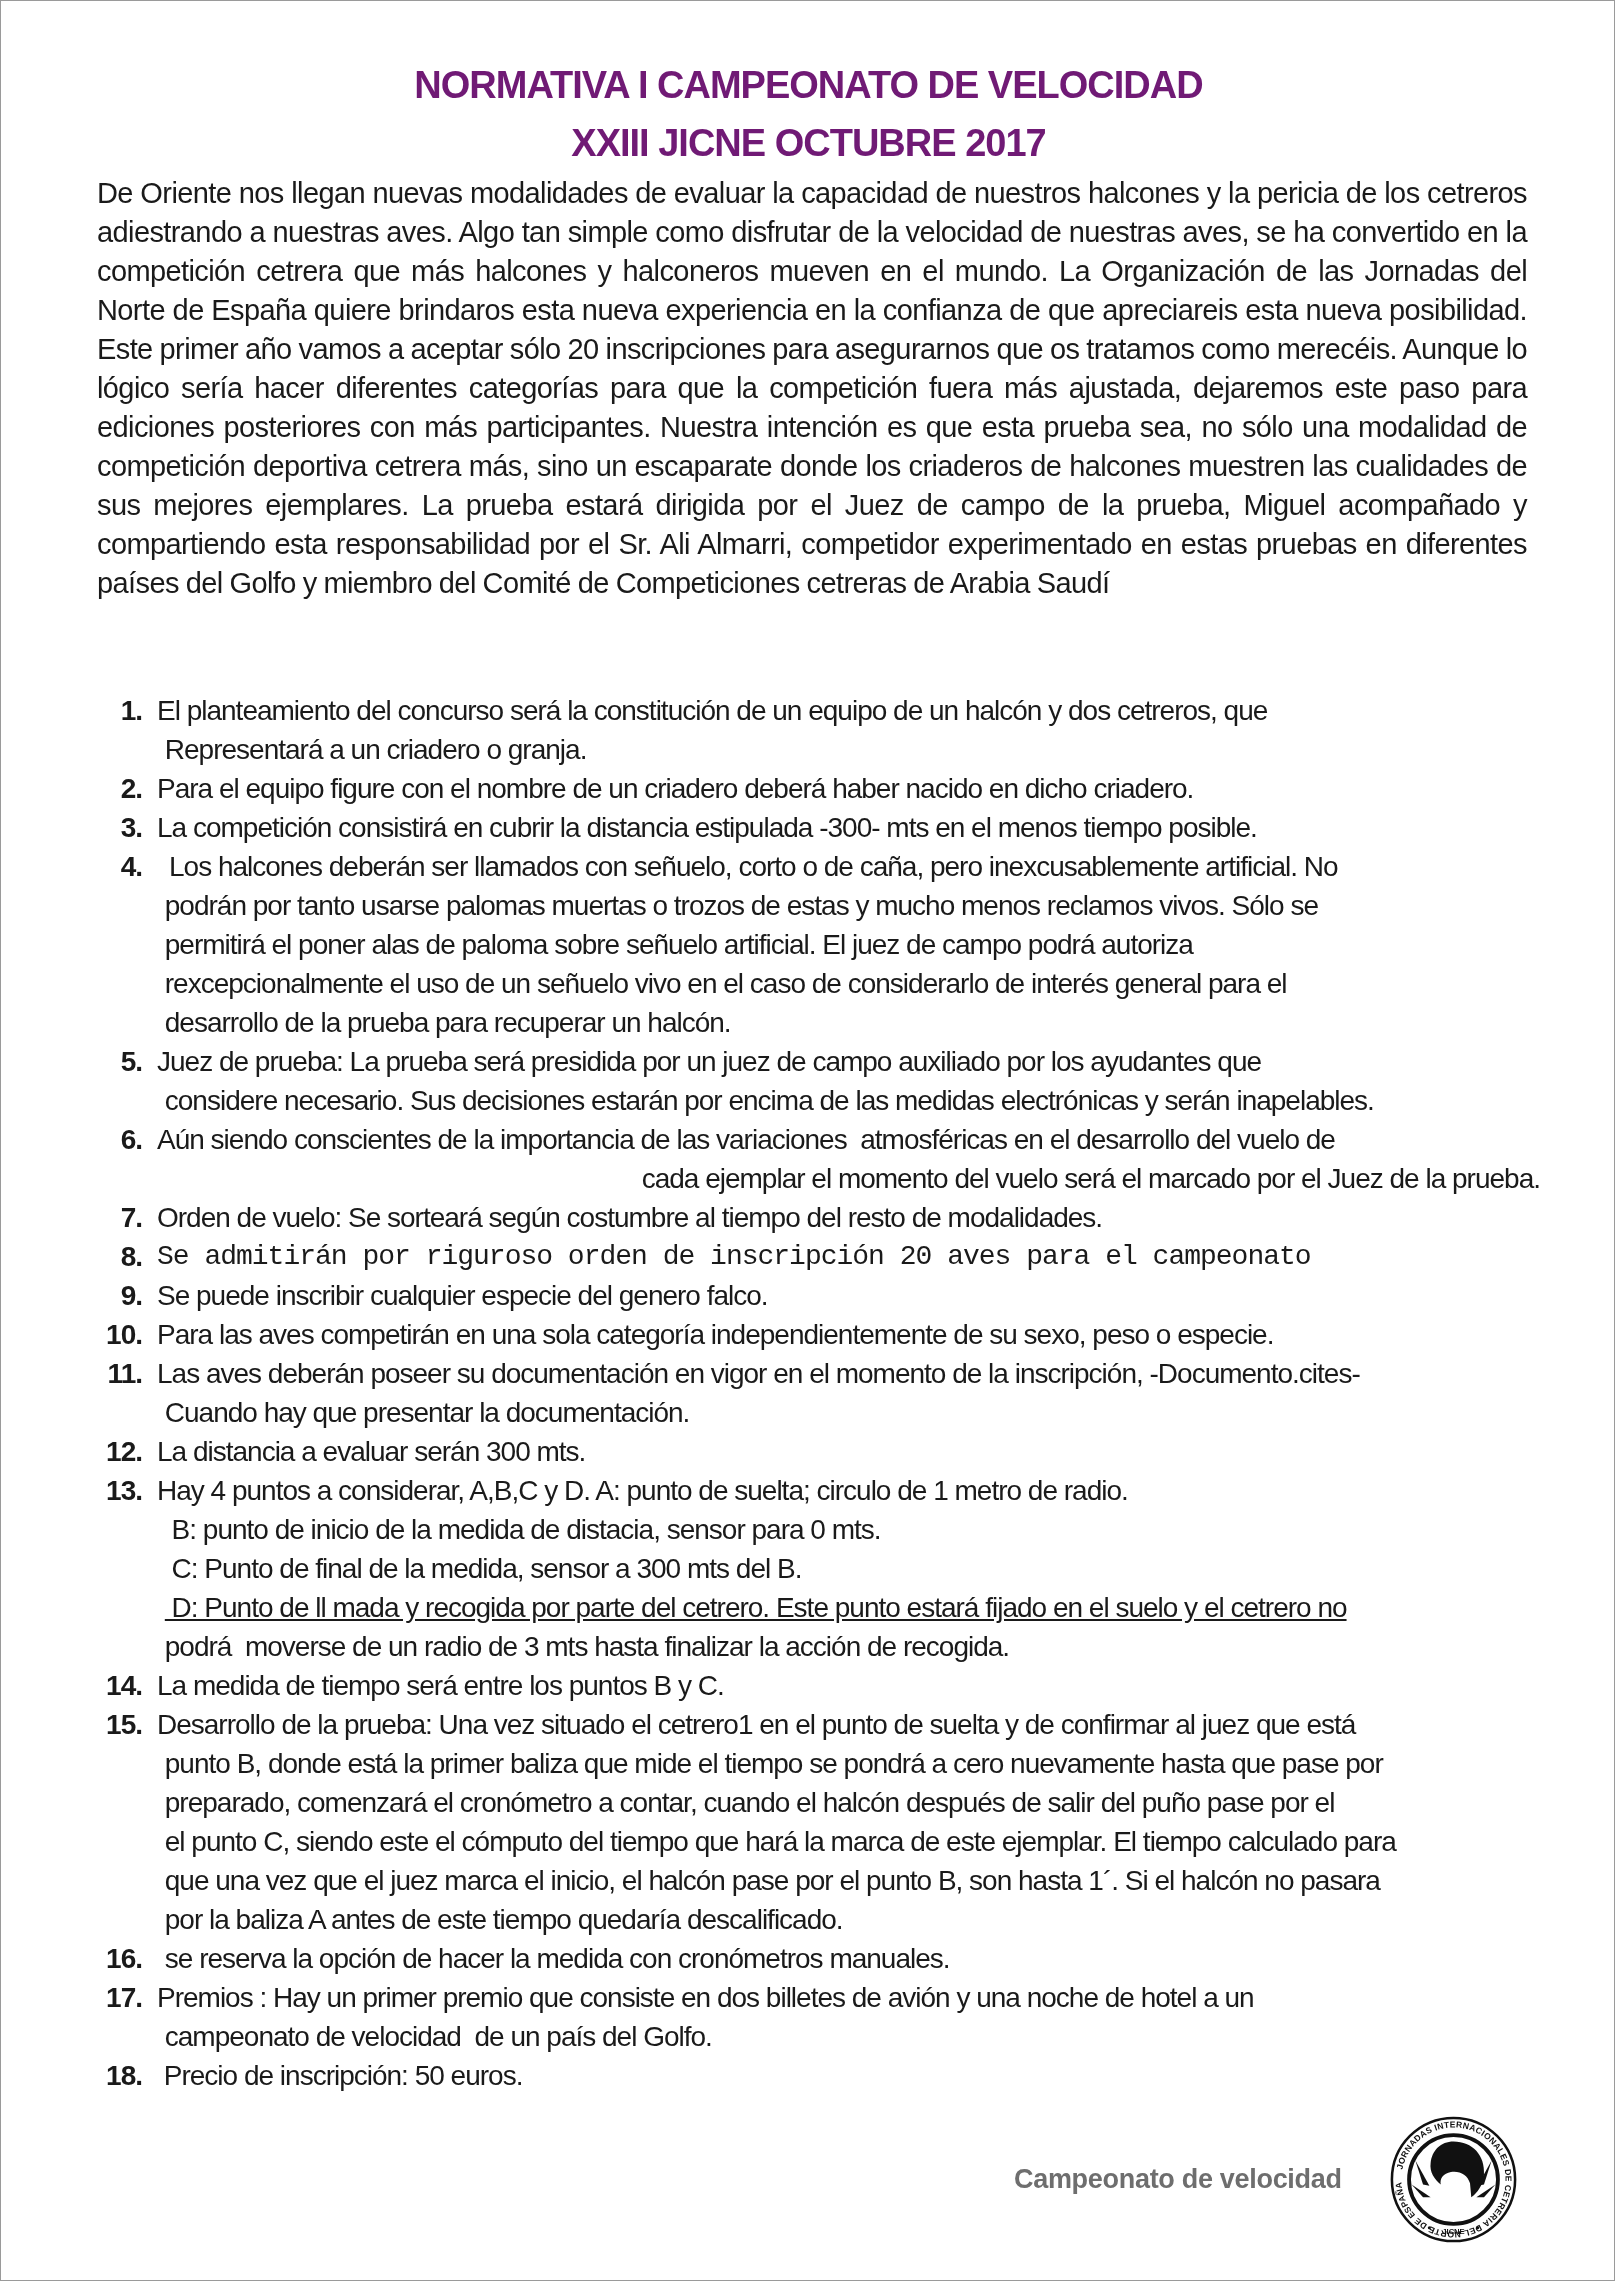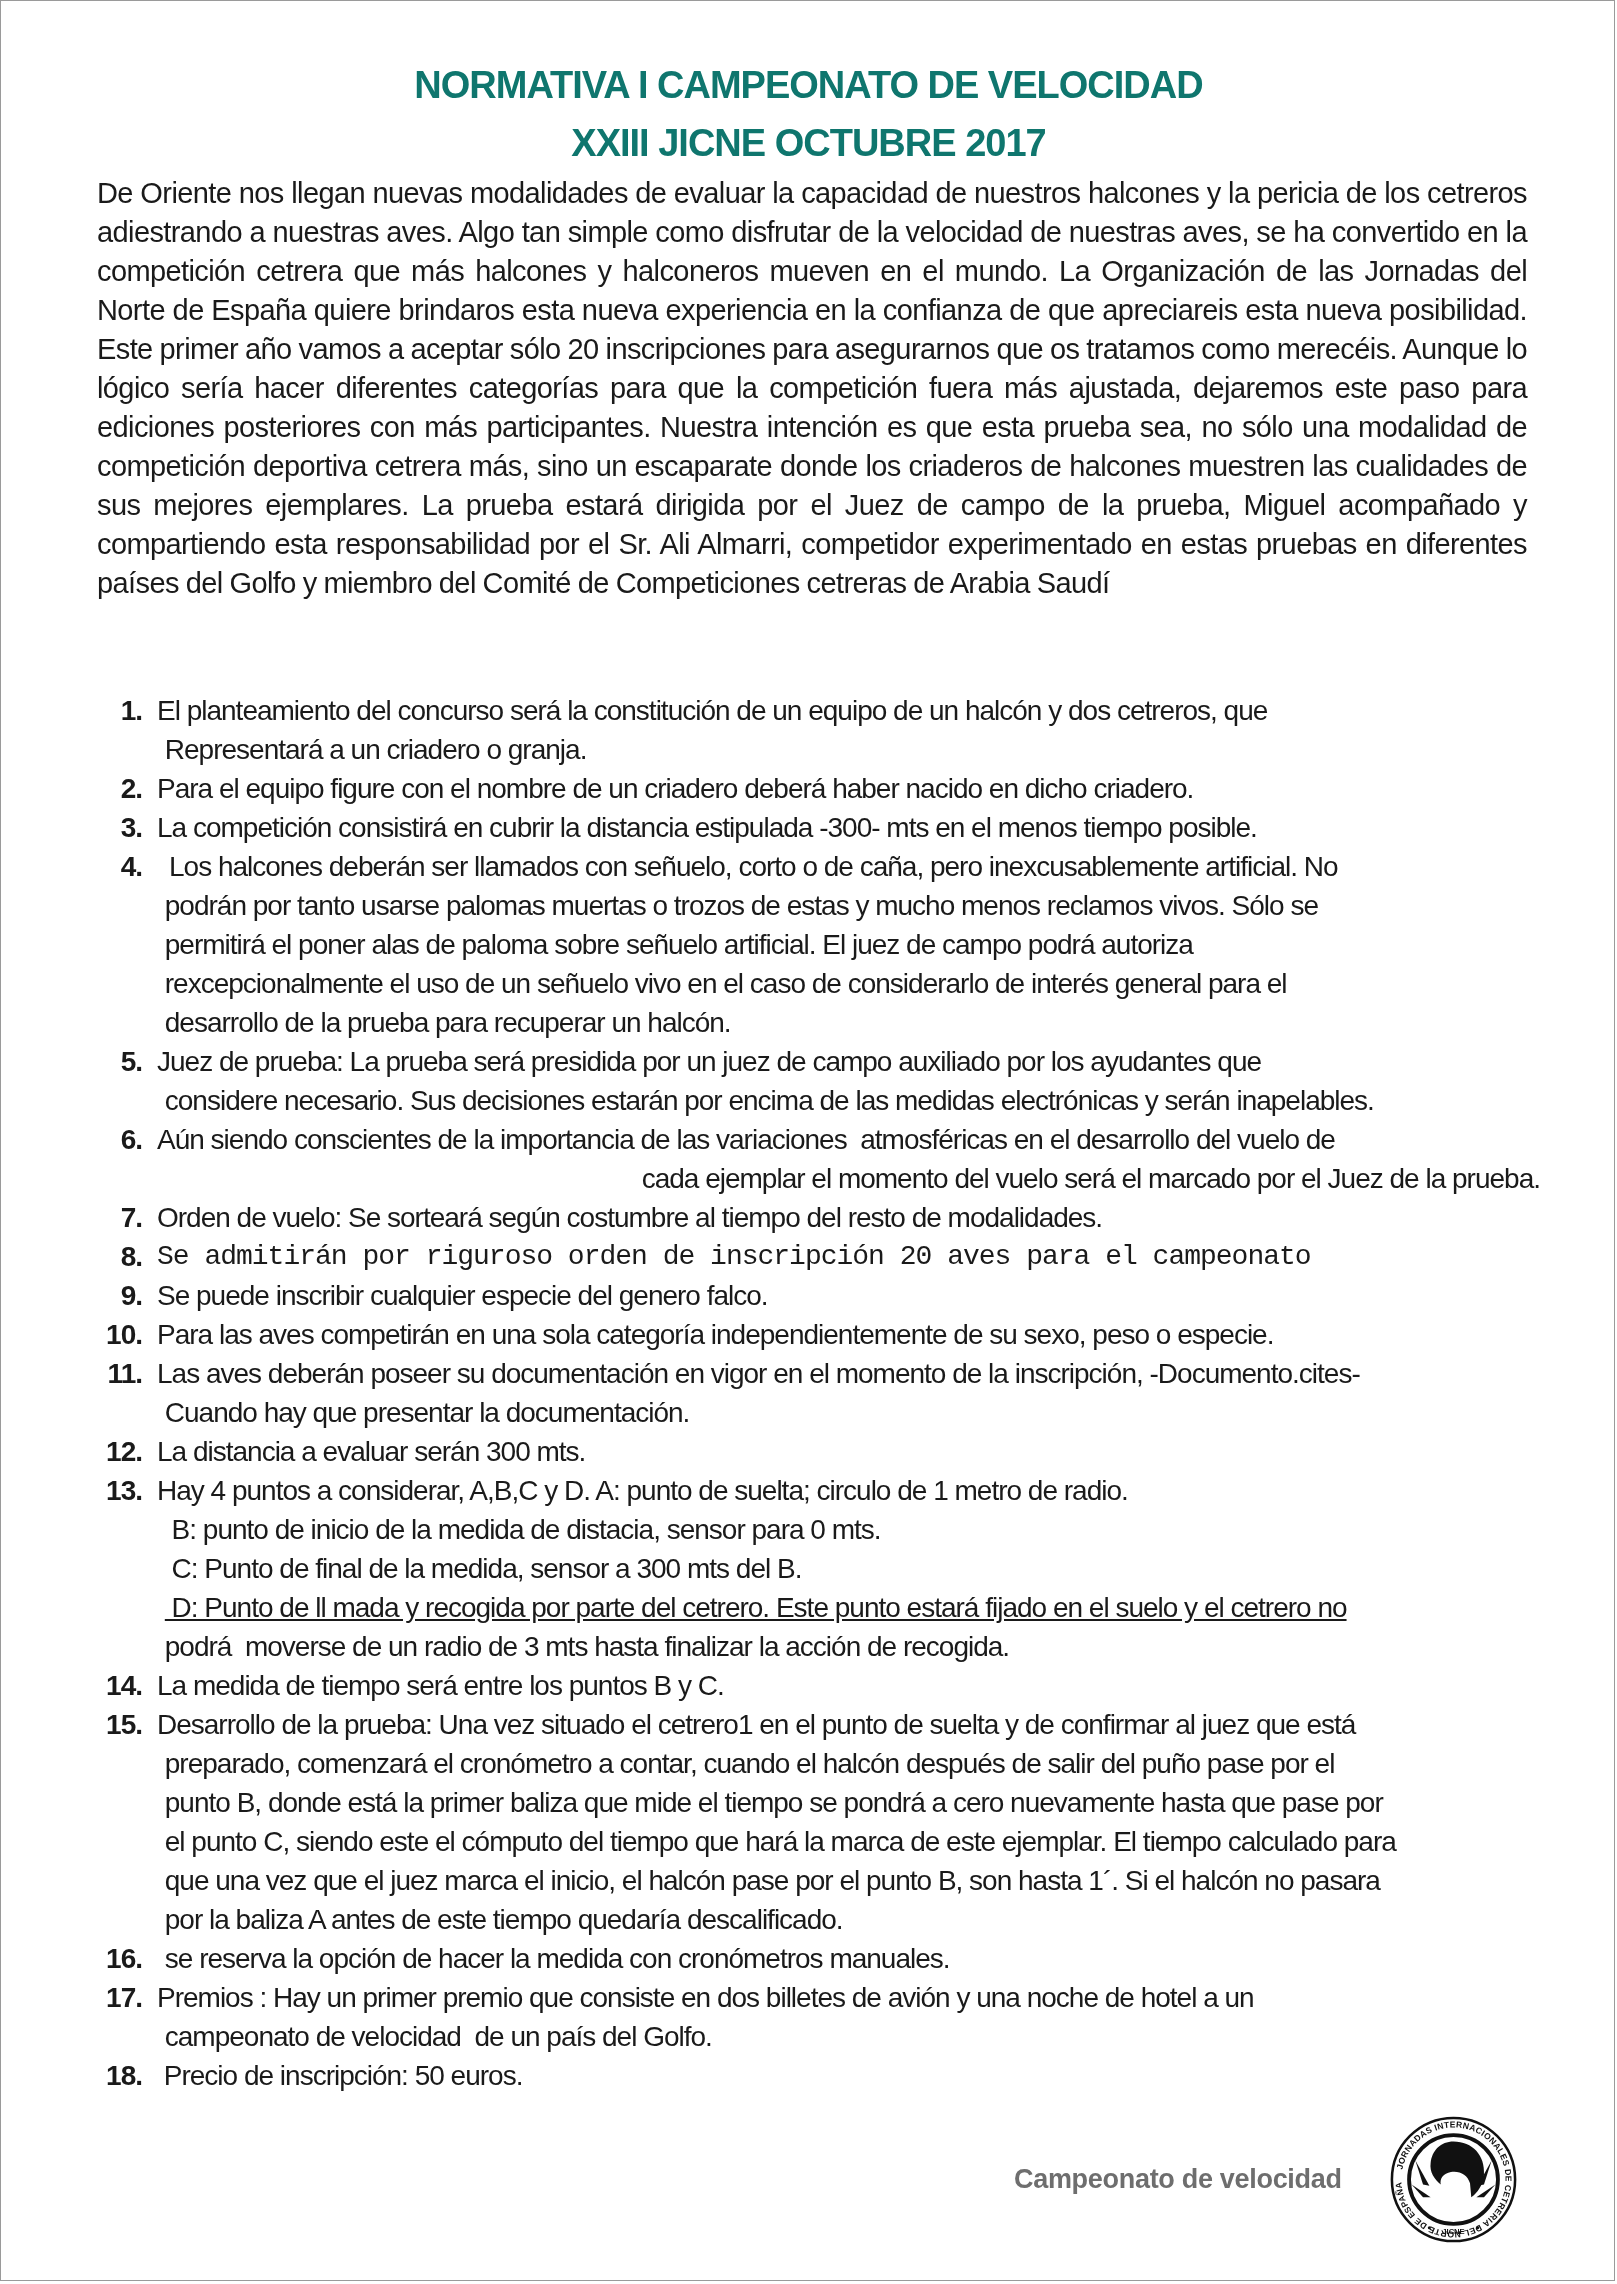--- a/index.html
+++ b/index.html
@@ -6,21 +6,21 @@
   body {
     width: 1617px; height: 2284px; position: relative; overflow: hidden;
     font-family: "Liberation Sans", sans-serif; color: #1a1a1a;
   }
   .page-frame {
     position: absolute; left: 0; top: 0; width: 1615px; height: 2281px;
     border: 1.3px solid #9a9a9a; box-sizing: border-box;
   }
   .title {
     position: absolute; left: 0; width: 1617px; text-align: center;
-    font-weight: bold; font-size: 38px; letter-spacing: -1px; color: #0f766e;
+    font-weight: bold; font-size: 38px; letter-spacing: -1px; color: #701a75;
     font-family: "Liberation Sans", sans-serif;
   }
   .title.l1 { top: 64px; }
   .title.l2 { top: 122px; }
   .intro {
     position: absolute; left: 97px; top: 174px; width: 1430px;
     font-size: 29px; line-height: 39px; text-align: justify;
     letter-spacing: -0.6px; word-spacing: -0.6px;
   }
   .rules {
@@ -118,22 +118,22 @@
       <span class="rule-line indent" style="white-space: pre; text-decoration: underline;"> D: Punto de ll mada y recogida por parte del cetrero. Este punto estará fijado en el suelo y el cetrero no</span>
       <span class="rule-line indent" style="white-space: pre;">podrá  moverse de un radio de 3 mts hasta finalizar la acción de recogida.</span>
     </li>
     <li class="rule">
       <span class="rule-num">14.</span>
       <span class="rule-line" style="white-space: pre;">La medida de tiempo será entre los puntos B y C.</span>
     </li>
     <li class="rule">
       <span class="rule-num">15.</span>
       <span class="rule-line" style="white-space: pre;">Desarrollo de la prueba: Una vez situado el cetrero1 en el punto de suelta y de confirmar al juez que está</span>
+      <span class="rule-line indent" style="white-space: pre;">punto B, donde está la primer baliza que mide el tiempo se pondrá a cero nuevamente hasta que pase por</span>
       <span class="rule-line indent" style="white-space: pre;">preparado, comenzará el cronómetro a contar, cuando el halcón después de salir del puño pase por el</span>
-      <span class="rule-line indent" style="white-space: pre;">punto B, donde está la primer baliza que mide el tiempo se pondrá a cero nuevamente hasta que pase por</span>
       <span class="rule-line indent" style="white-space: pre;">el punto C, siendo este el cómputo del tiempo que hará la marca de este ejemplar. El tiempo calculado para</span>
       <span class="rule-line indent" style="white-space: pre;">que una vez que el juez marca el inicio, el halcón pase por el punto B, son hasta 1´. Si el halcón no pasara</span>
       <span class="rule-line indent" style="white-space: pre;">por la baliza A antes de este tiempo quedaría descalificado.</span>
     </li>
     <li class="rule">
       <span class="rule-num">16.</span>
       <span class="rule-line indent" style="white-space: pre;">se reserva la opción de hacer la medida con cronómetros manuales.</span>
     </li>
     <li class="rule">
       <span class="rule-num">17.</span>

